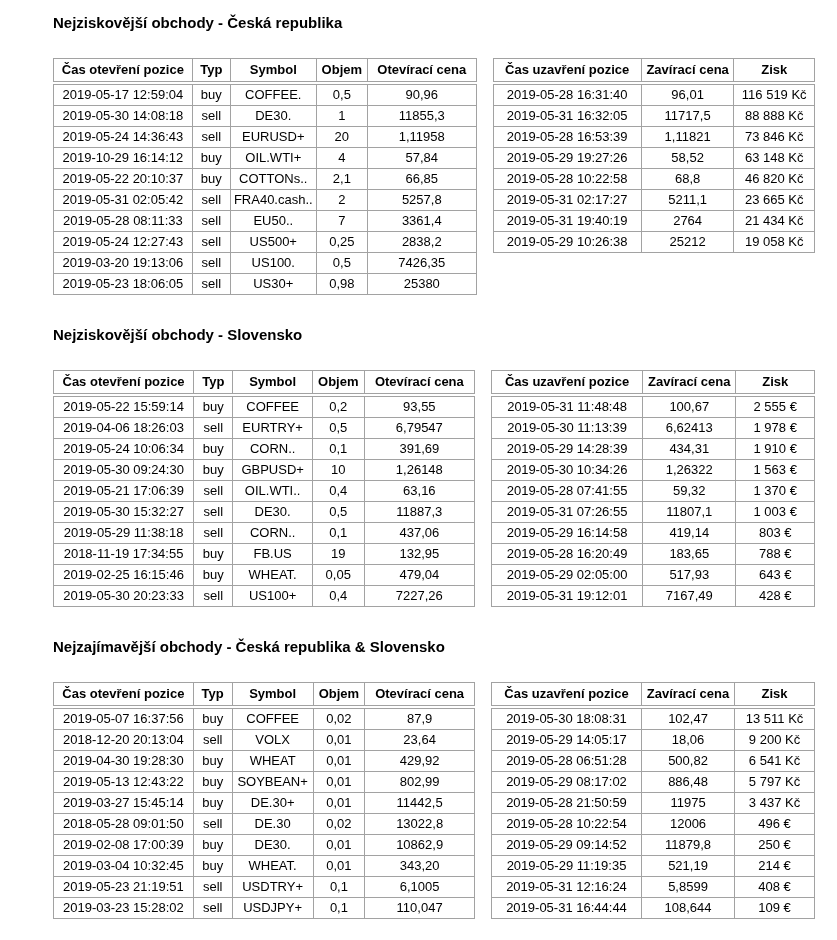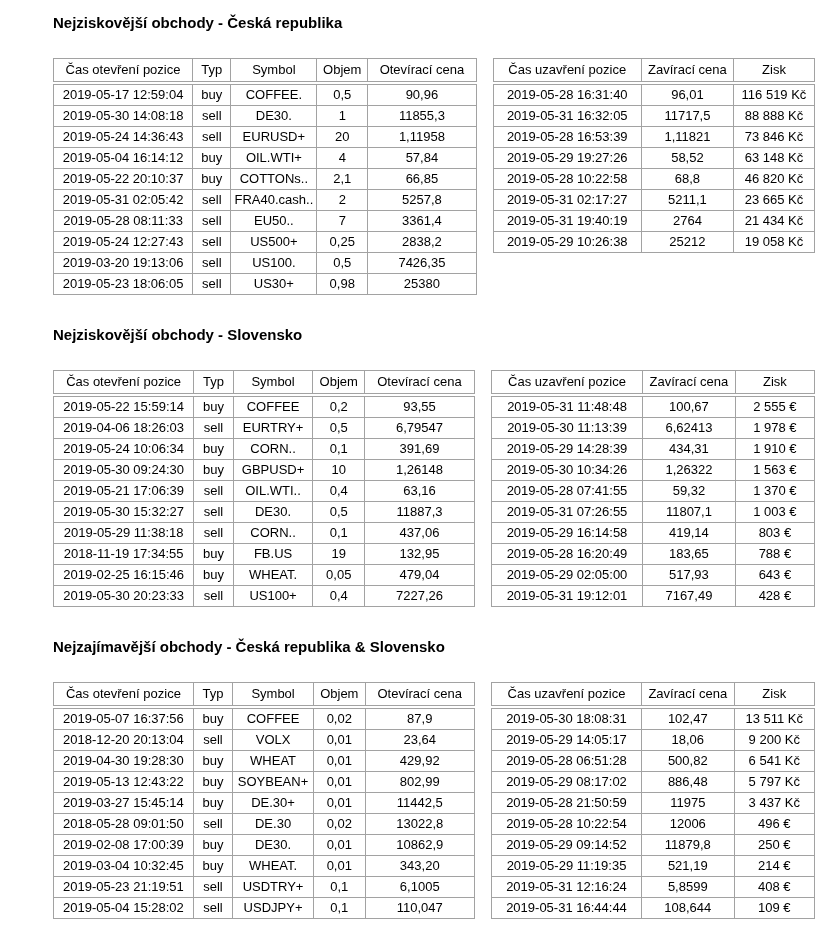--- a/index.html
+++ b/index.html
@@ -34,21 +34,21 @@
   table.grid th, table.grid td {
     border: 1px solid #a2a2a2;
     text-align: center;
     vertical-align: middle;
     padding: 2px 3px;
     line-height: 16px;
     white-space: nowrap;
     overflow: hidden;
   }
   table.grid th {
-    font-weight: normal;
+    font-weight: bold;
     padding: 3px;
   }
   table.grid tr.sep td {
     border: none;
     height: 2px;
     padding: 0;
     line-height: 2px;
     font-size: 0;
   }
 </style>
@@ -94,21 +94,21 @@
             <td>11855,3</td>
           </tr>
           <tr>
             <td>2019-05-24 14:36:43</td>
             <td>sell</td>
             <td>EURUSD+</td>
             <td>20</td>
             <td>1,11958</td>
           </tr>
           <tr>
-            <td>2019-05-04 16:14:12</td>
+            <td>2019-10-29 16:14:12</td>
             <td>buy</td>
             <td>OIL.WTI+</td>
             <td>4</td>
             <td>57,84</td>
           </tr>
           <tr>
             <td>2019-05-22 20:10:37</td>
             <td>buy</td>
             <td>COTTONs..</td>
             <td>2,1</td>
@@ -462,21 +462,21 @@
             <td>343,20</td>
           </tr>
           <tr>
             <td>2019-05-23 21:19:51</td>
             <td>sell</td>
             <td>USDTRY+</td>
             <td>0,1</td>
             <td>6,1005</td>
           </tr>
           <tr>
-            <td>2019-05-04 15:28:02</td>
+            <td>2019-03-23 15:28:02</td>
             <td>sell</td>
             <td>USDJPY+</td>
             <td>0,1</td>
             <td>110,047</td>
           </tr>
         </tbody>
     </table>
     <table class="grid">
       <colgroup>
           <col style="width:155px">

